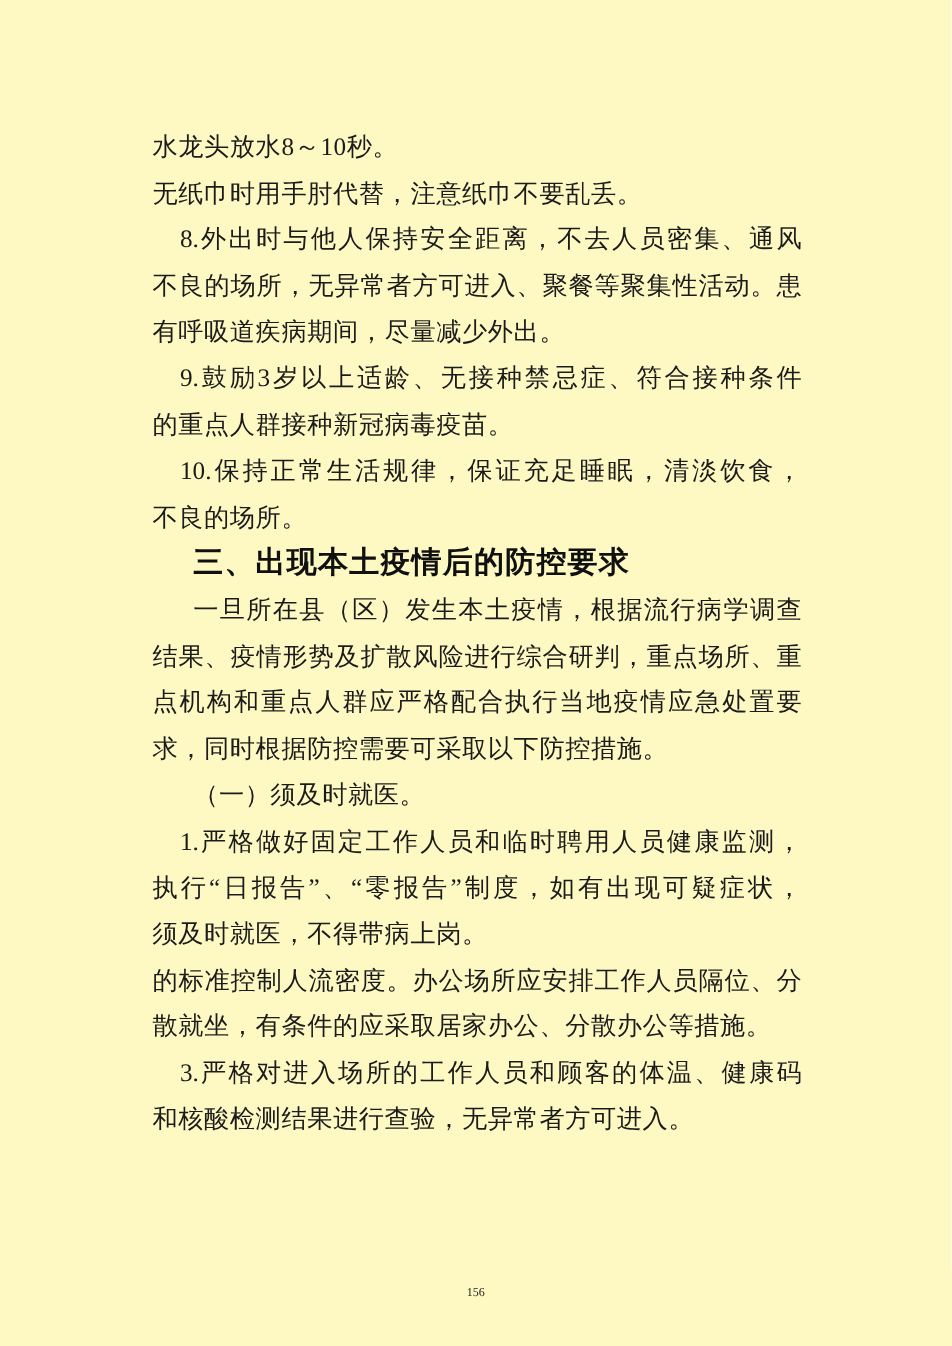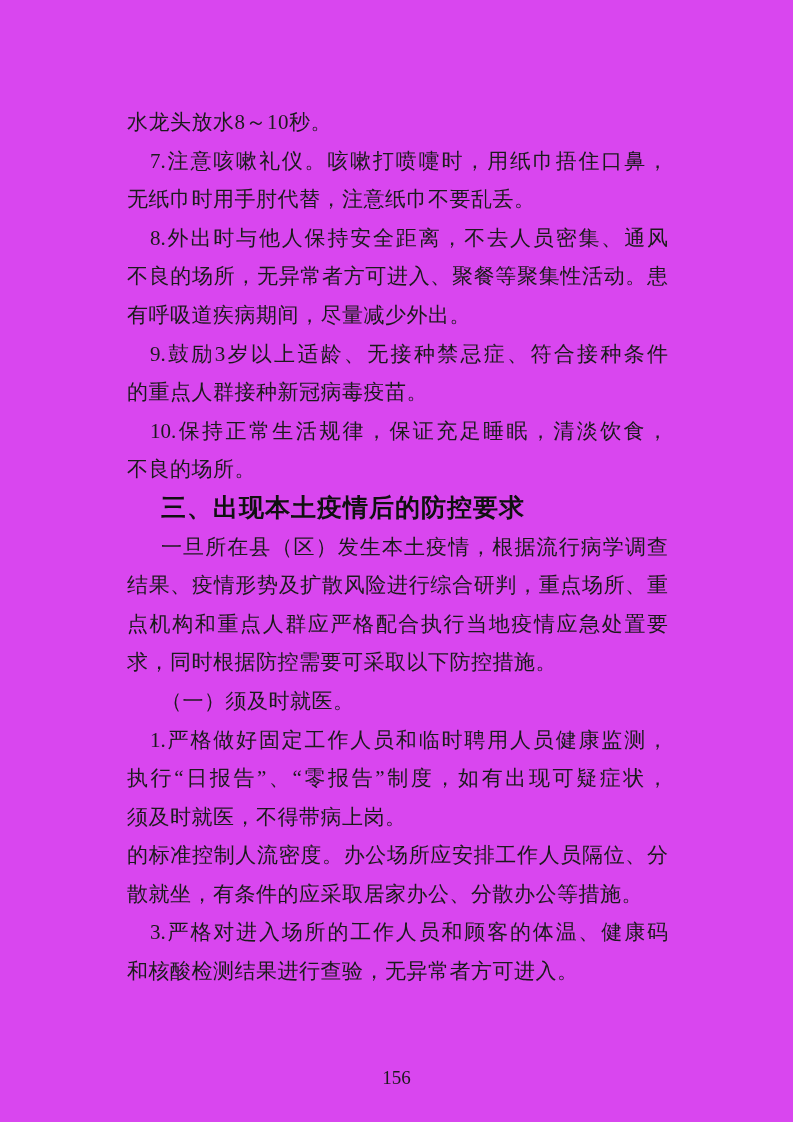--- a/index.html
+++ b/index.html
@@ -6,21 +6,21 @@
   html, body {
     width: 793px; height: 1122px;
     background: #ffffff;
     font-family: "Liberation Serif", "DejaVu Serif", serif;
     overflow: hidden;
   }
   .page {
     position: absolute;
     left: 0; top: 0;
     width: 793px; height: 1122px;
-    background: #d946ef;
+    background: #fef9c3;
   }
   .doc {
     position: absolute;
     left: 127px; top: 103px;
     width: 541px;
   }
   .line {
     height: 38.6px;
     line-height: 38.6px;
     font-size: 21px;
@@ -43,33 +43,32 @@
     font-weight: bold;
     font-size: 25px;
     color: #101010;
     letter-spacing: 1px;
   }
   .pagenum {
     position: absolute;
     top: 1068px; left: 0;
     width: 793px;
     text-align: center;
-    font-size: 19px;
+    font-size: 10px;
     line-height: 20px;
     color: #1b1b1b;
     font-family: "Liberation Serif", "DejaVu Serif", serif;
   }
 </style>
 </head>
 <body>
 
 <div class="page">
   <div class="doc" id="doc-body">
       <div class="line">水龙头放水8～10秒。</div>
-      <div class="line just ind-num">7.注意咳嗽礼仪。咳嗽打喷嚏时，用纸巾捂住口鼻，</div>
       <div class="line">无纸巾时用手肘代替，注意纸巾不要乱丢。</div>
       <div class="line just ind-num">8.外出时与他人保持安全距离，不去人员密集、通风</div>
       <div class="line just">不良的场所，无异常者方可进入、聚餐等聚集性活动。患</div>
       <div class="line">有呼吸道疾病期间，尽量减少外出。</div>
       <div class="line just ind-num">9.鼓励3岁以上适龄、无接种禁忌症、符合接种条件</div>
       <div class="line">的重点人群接种新冠病毒疫苗。</div>
       <div class="line just ind-num">10.保持正常生活规律，保证充足睡眠，清淡饮食，</div>
       <div class="line">不良的场所。</div>
       <div class="line ind-cjk heading">三、出现本土疫情后的防控要求</div>
       <div class="line just ind-cjk">一旦所在县（区）发生本土疫情，根据流行病学调查</div>

